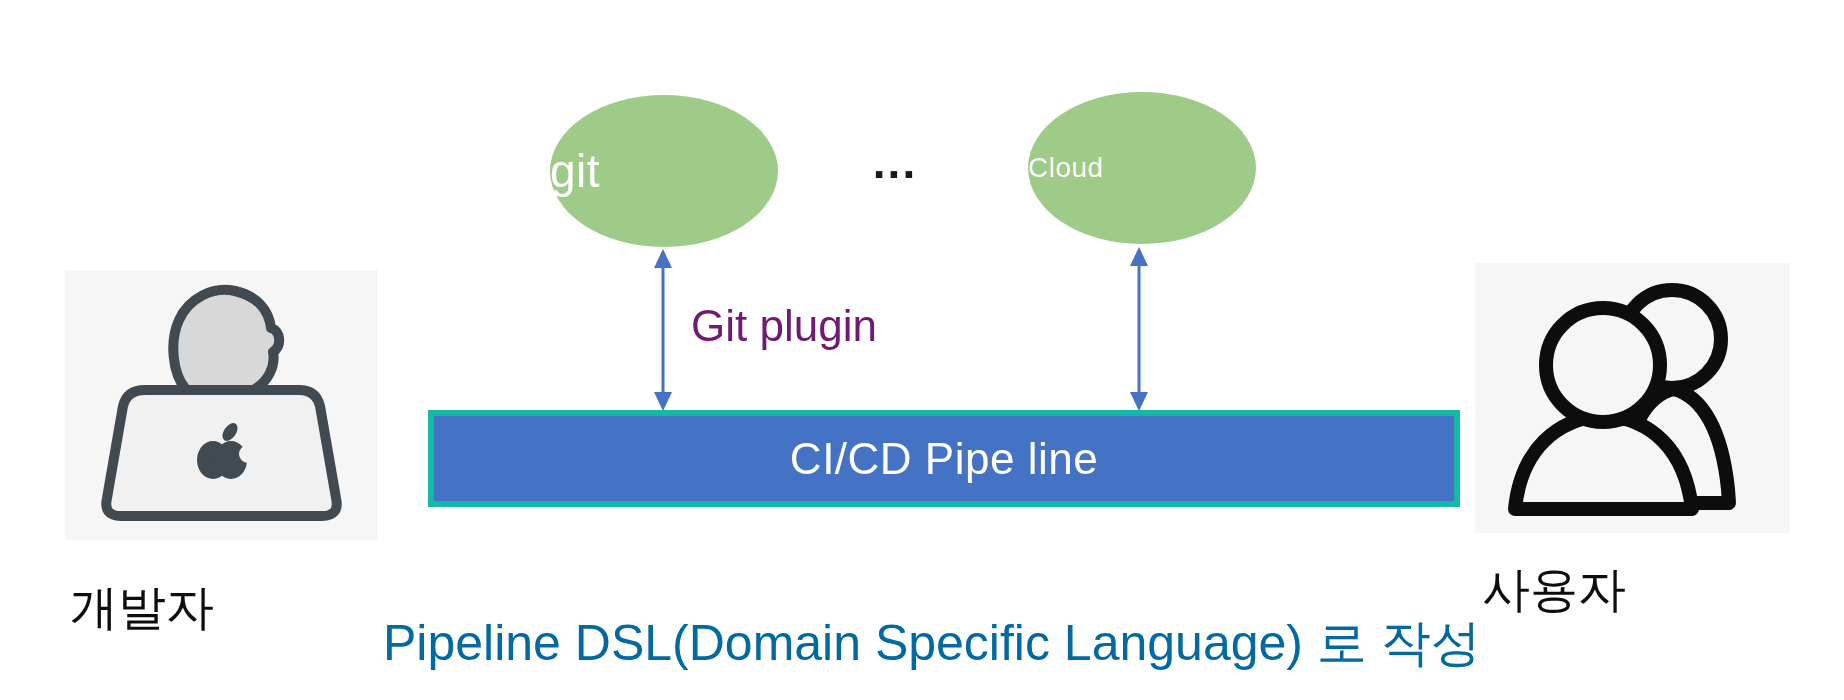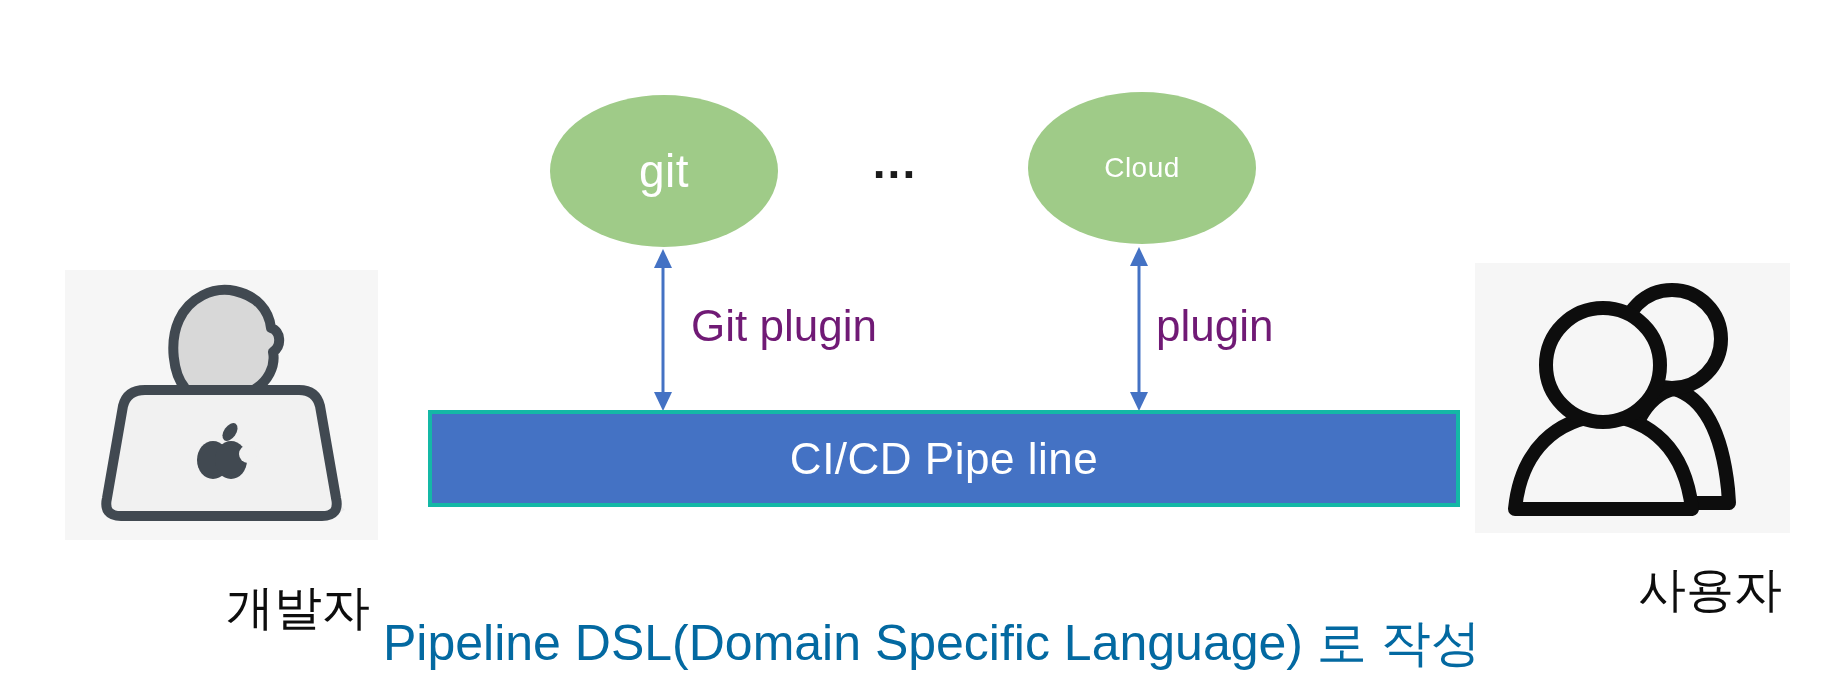--- a/index.html
+++ b/index.html
@@ -12,21 +12,21 @@
   }
   .abs{position:absolute;}
 
   
   .icon-tile{background:#f6f6f6;}
 
   
   .node-ellipse{
     border-radius:50%;
     background:#9fcb88;
-    display:flex;align-items:center;justify-content:center;
+    display:flex;align-items:center;
     color:#ffffff;
     font-weight:300;
     letter-spacing:0.5px;
   }
   #git-node{left:550px;top:95px;width:228px;height:152px;font-size:46px;}
   #cloud-node{left:1028px;top:92px;width:228px;height:152px;font-size:28px;}
 
   #ellipsis{
     left:845px;top:122px;width:100px;height:80px;
     line-height:80px;text-align:center;
@@ -43,31 +43,31 @@
     white-space:nowrap;
     line-height:1.1;
   }
   #git-plugin-label{left:691px;top:302px;}
   #cloud-plugin-label{left:1156px;top:302px;}
 
   
   #pipeline-bar{
     left:428px;top:410px;width:1032px;height:97px;
     background:#4472c4;
-    border:4px solid #14b8a6;
+    border:6px solid #14b8a6;
     box-sizing:border-box;
     display:flex;align-items:center;justify-content:center;
     color:#ffffff;font-size:44px;font-weight:300;letter-spacing:0.5px;
   }
 
   
   .actor-label{
     color:#0d0d0d;
     font-size:48px;
-    text-align:right;
+    text-align:left;
     white-space:nowrap;
   }
   #developer-label{left:70px;top:576px;width:300px;}
   #user-label{left:1482px;top:558px;width:300px;}
 
   #dev-icon-box{left:65px;top:270px;width:313px;height:270px;}
   #user-icon-box{left:1475px;top:263px;width:315px;height:270px;}
 
   
   #caption{
@@ -125,21 +125,20 @@
   </div>
   <div class="abs edge-label" id="git-plugin-label">Git plugin</div>
 
   <div class="abs" style="left:1123px;top:246px;">
     <svg class="arrow-svg" width="32" height="166" viewBox="0 0 32 166">
       <line x1="16" y1="16" x2="16" y2="150" stroke="#4472c4" stroke-width="3"></line>
       <polygon points="16,1 7,20 25,20" fill="#4472c4"></polygon>
       <polygon points="16,165 7,146 25,146" fill="#4472c4"></polygon>
     </svg>
   </div>
-  <div class="abs edge-label" id="cloud-plugin-label">plugin</div>
 
   <div class="abs" id="pipeline-bar">
     <span>CI/CD Pipe line</span>
   </div>
 
   <div class="abs icon-tile" id="user-icon-box">
     <svg width="315" height="270" viewBox="0 0 315 270">
 
       <path d="M 145,240 L 146,228 C 152,164 172,132 199,126 C 228,134 247,168 253,226 L 254,240 Z" fill="#f6f6f6" stroke="#0d0d0d" stroke-width="14" stroke-linejoin="round"></path>
 

